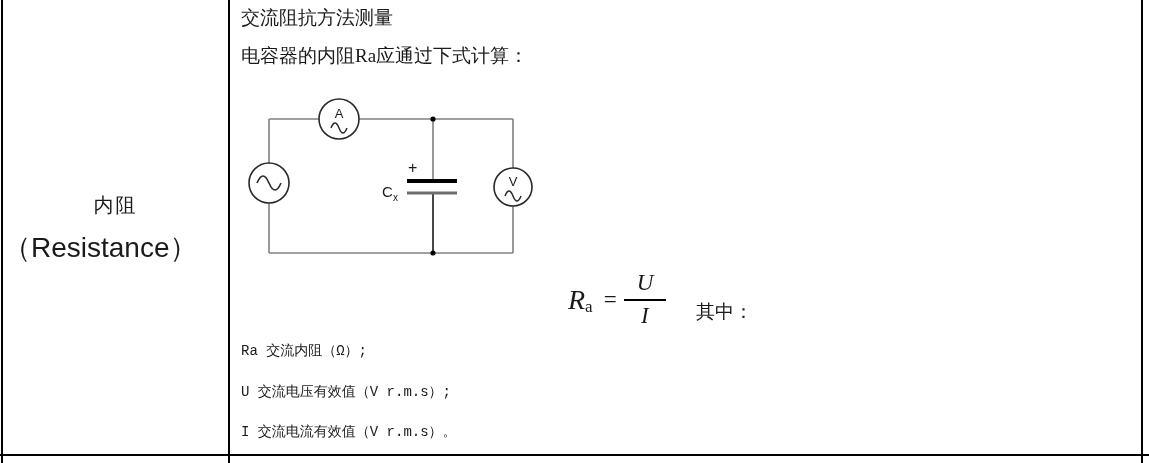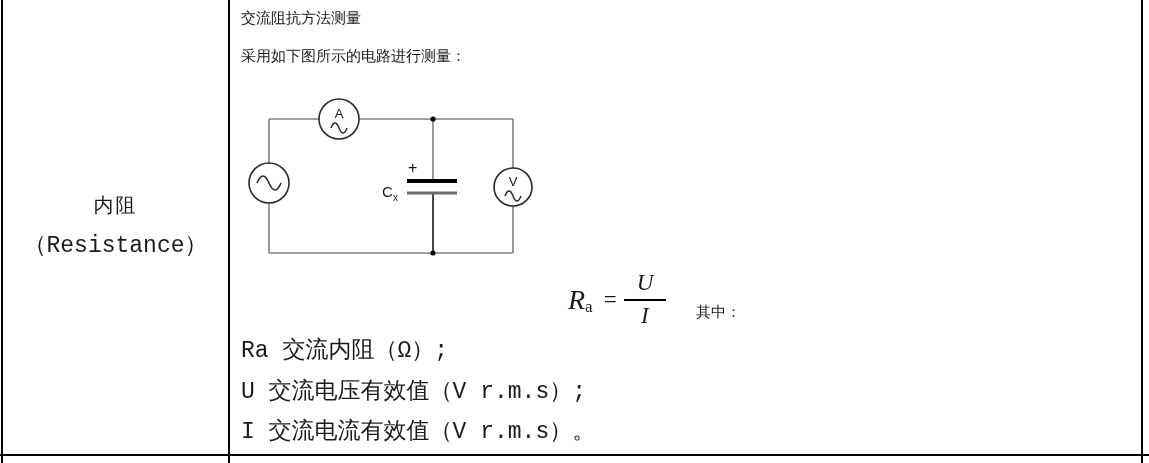--- a/index.html
+++ b/index.html
@@ -4,25 +4,25 @@
 <style>
   html,body{margin:0;padding:0;background:#fff;}
   #page{position:relative;width:1149px;height:463px;background:#ffffff;overflow:hidden;
         font-family:"Liberation Serif","DejaVu Serif",serif;color:#1a1a1a;}
   .vline{position:absolute;top:0;width:2px;height:463px;background:#000;}
   .hline{position:absolute;left:0;width:1149px;height:2px;background:#000;}
   
   .hdr-cell{position:absolute;left:3px;top:0;width:225px;height:320px;}
   .hdr-cn{position:absolute;top:192px;left:0;width:100%;text-align:center;
           font-size:20px;letter-spacing:2px;}
-  .hdr-en{position:absolute;top:229px;left:0;width:100%;text-align:center;
-          font-size:23px;font-family:Liberation Mono, monospace;}
+  .hdr-en{position:absolute;top:229px;left:0;width:100%;
+          font-size:28px;font-family:Liberation Sans, sans-serif;}
   
-  .bline{position:absolute;left:241px;font-size:15px;line-height:22px;white-space:pre;}
-  .mono{font-family:"Liberation Mono","DejaVu Sans Mono",monospace,serif;font-size:23px;}
+  .bline{position:absolute;left:241px;font-size:19px;line-height:22px;white-space:pre;}
+  .mono{font-family:"Liberation Mono","DejaVu Sans Mono",monospace,serif;font-size:14px;}
   
   .formula{position:absolute;left:568px;top:270px;display:flex;align-items:center;
            font-family:"Liberation Serif","DejaVu Serif",serif;}
   .f-lhs{font-style:italic;font-size:28px;}
   .f-sub{font-size:17px;position:relative;top:7px;margin-right:4px;}
   .f-eq{font-size:23px;margin:0 7px;}
   .fraction{display:inline-block;text-align:center;font-style:italic;font-size:23px;}
   .fraction .num{display:block;border-bottom:2px solid #000;padding:0 13px 3px;}
   .fraction .den{display:block;padding-top:2px;}
   
@@ -38,21 +38,21 @@
   <div class="vline" style="left:228px"></div>
   <div class="vline" style="left:1141px"></div>
   <div class="hline" style="top:454px"></div>
 
   <div class="hdr-cell">
     <div class="hdr-cn">内阻</div>
     <div class="hdr-en">（Resistance）</div>
   </div>
 
   <div class="bline" style="top:7px">交流阻抗方法测量</div>
-  <div class="bline" style="top:45px">采用如下图所示的电路进行测量：</div>
+  <div class="bline" style="top:45px">电容器的内阻Ra应通过下式计算：</div>
 
   <svg class="circuit" width="320" height="177" viewBox="0 0 320 177">
 
     <line x1="29" y1="31" x2="273" y2="31" stroke="#808080" stroke-width="1.6"></line>
     <line x1="29" y1="165" x2="273" y2="165" stroke="#808080" stroke-width="1.6"></line>
     <line x1="29" y1="31" x2="29" y2="165" stroke="#808080" stroke-width="1.6"></line>
     <line x1="273" y1="31" x2="273" y2="165" stroke="#808080" stroke-width="1.6"></line>
     <line x1="193" y1="31" x2="193" y2="92" stroke="#808080" stroke-width="1.6"></line>
     <line x1="193" y1="106" x2="193" y2="165" stroke="#1a1a1a" stroke-width="1.6"></line>
 

